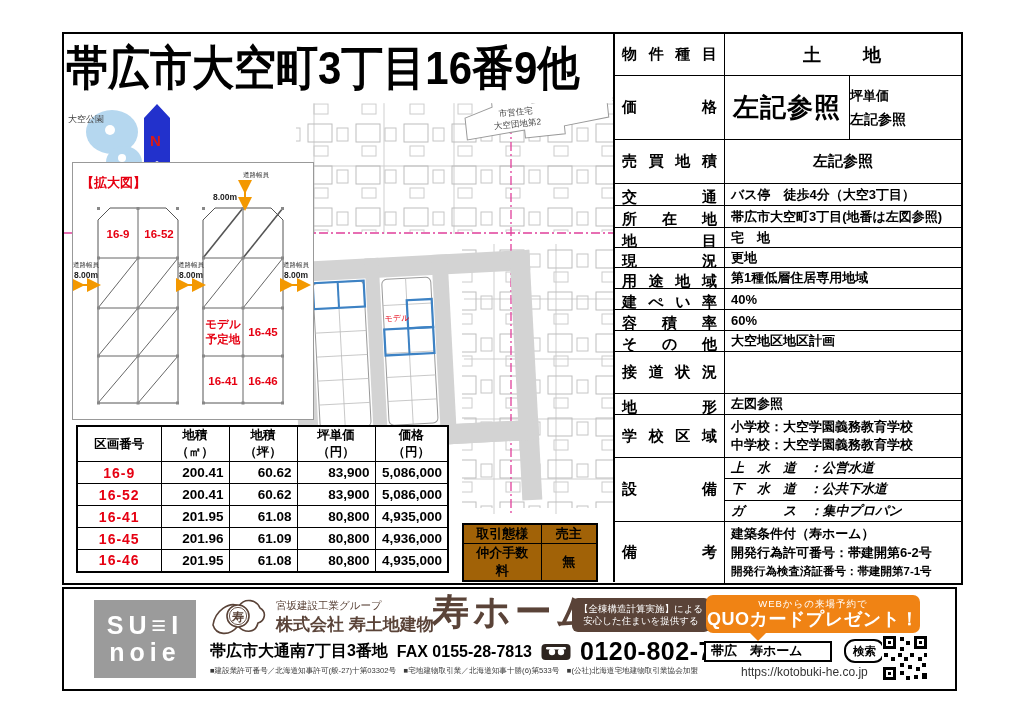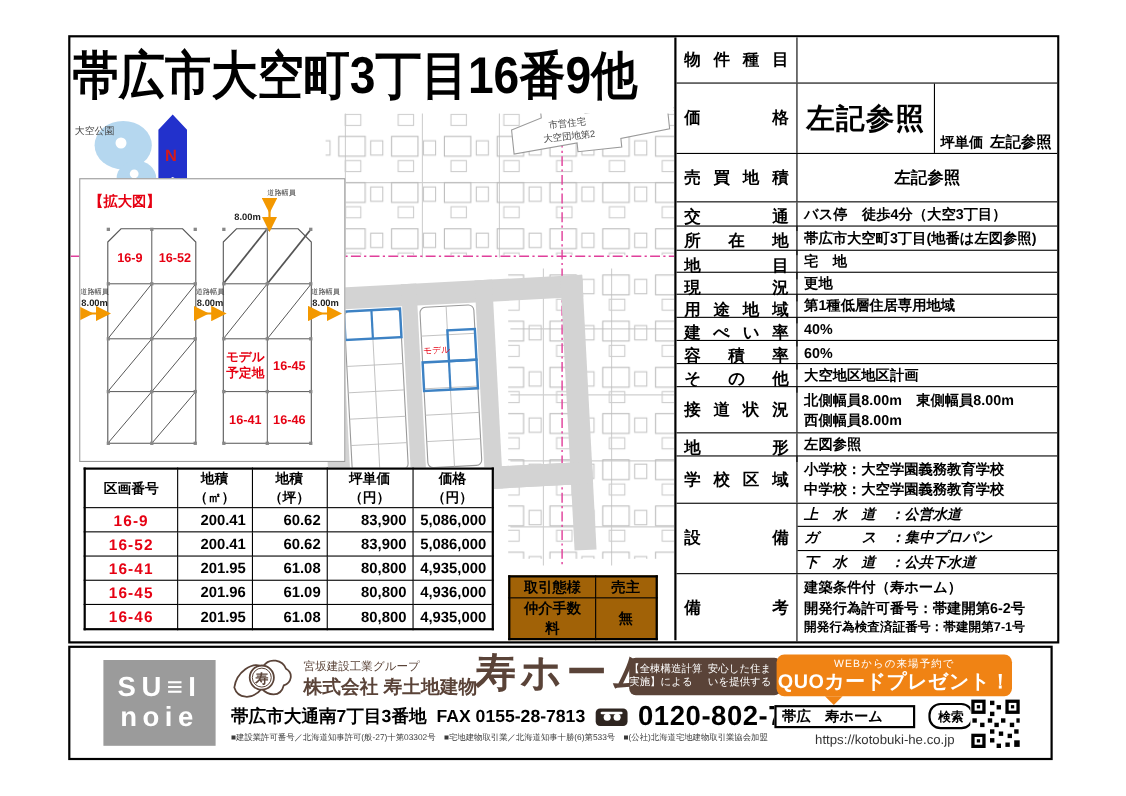--- a/index.html
+++ b/index.html
@@ -30,39 +30,39 @@
   .dlabel{width:110px;border-right:1.5px solid #000;box-sizing:border-box;padding:13px 7px;
           font-weight:bold;font-size:15px;text-align:justify;text-align-last:justify;
           display:flex;flex-direction:column;justify-content:center;}
   .dval{flex:1;padding:1px 6px;font-weight:bold;font-size:13px;display:flex;flex-direction:column;justify-content:center;box-sizing:border-box;}
   .dval.center{align-items:center;}
   .big18{font-size:18px;letter-spacing:2px;}
   .big15{font-size:15px;}
   .dval.nopad{padding:0;}
   .price-split{flex-direction:row;align-items:stretch;}
   .price-main{flex:1;display:flex;align-items:center;justify-content:center;font-size:26px;font-weight:bold;letter-spacing:1px;}
-  .price-sub{width:112px;border-left:1.5px solid #000;display:flex;flex-direction:row;align-items:flex-end;justify-content:center;gap:6px;box-sizing:border-box;}
+  .price-sub{width:112px;border-left:1.5px solid #000;display:flex;flex-direction:column;align-items:flex-start;justify-content:center;gap:6px;box-sizing:border-box;}
   .price-sub div{font-weight:bold;}
   .psl{font-size:13px;} .psv{font-size:14px;}
   .util-row{border-bottom:1px solid #000;flex:1;display:flex;align-items:center;padding-left:6px;}
   .util-row:last-child{border-bottom:none;}
   .rem-line{line-height:1.45;}
   .rem-small{font-size:11.5px;}
   
   .footer-box{position:absolute;left:62px;top:587px;width:895px;height:104px;border:2.5px solid #000;box-sizing:border-box;background:#fff;}
   .suei{position:absolute;left:30px;top:11px;width:102px;height:78px;background:#9b9b9b;color:#fff;
         display:flex;flex-direction:column;align-items:center;justify-content:center;font-weight:bold;}
   .suei div{font-size:25px;letter-spacing:5px;line-height:1.1;}
   .hok-logo{position:absolute;left:143px;top:6px;}
   .grp{position:absolute;left:212px;top:10px;color:#5a4338;font-size:10.5px;}
   .company{position:absolute;left:212px;top:24px;color:#5a4338;font-size:17px;font-weight:bold;}
   .brand{position:absolute;left:368px;top:-2px;color:#5a4338;font-size:37px;font-weight:bold;
          font-family:"Liberation Serif","DejaVu Serif",serif;letter-spacing:4px;}
   .badge{position:absolute;left:508px;top:9px;width:138px;height:34px;background:#5a4338;border-radius:6px;
-         color:#fff;display:flex;flex-direction:row;align-items:center;line-height:1.25;}
+         color:#fff;display:flex;flex-direction:column;align-items:center;justify-content:center;line-height:1.25;}
   .badge .b1{font-size:9.5px;} .badge .b2{font-size:9.5px;}
   .addr-line{position:absolute;left:146px;top:48px;display:flex;align-items:center;gap:9px;white-space:nowrap;}
   .addr{font-size:16px;font-weight:bold;} .fax{font-size:16px;font-weight:bold;}
   .freedial{display:inline-flex;align-items:center;}
   .phone{font-size:25px;font-weight:bold;letter-spacing:0.5px;}
   .licenses{position:absolute;left:146px;top:77px;font-size:7.6px;color:#3a3a3a;white-space:nowrap;}
   .bubble{position:absolute;left:642px;top:6px;width:214px;height:38px;background:#f08314;border-radius:7px;color:#fff;
           display:flex;flex-direction:column;align-items:center;justify-content:center;line-height:1.2;}
   .bubble:after{content:"";position:absolute;left:44px;bottom:-8px;border:8px solid transparent;border-top-color:#f08314;border-bottom:none;}
   .bubble .q1{font-size:9.5px;letter-spacing:1px;} .bubble .q2{font-size:18px;font-weight:bold;letter-spacing:0.5px;}
@@ -333,20 +333,21 @@
       <tr>
         <td class="dl">仲介手数料</td>
         <td class="dv">無</td>
       </tr>
     </tbody>
       </table>
 
     <div class="details">
       <div class="drow" style="height:42px">
         <div class="dlabel">物 件 種 目</div>
+        <div class="dval center big18">土　　地</div>
       </div>
       <div class="drow" style="height:64px">
         <div class="dlabel">価 格</div>
         <div class="dval nopad price-split">
           <div class="price-main">左記参照</div>
           <div class="price-sub">
             <div class="psl">坪単価</div>
             <div class="psv">左記参照</div>
           </div>
         </div>
@@ -382,42 +383,38 @@
       <div class="drow" style="height:21px">
         <div class="dlabel">容 積 率</div>
         <div class="dval">60%</div>
       </div>
       <div class="drow" style="height:21px">
         <div class="dlabel">そ の 他</div>
         <div class="dval">大空地区地区計画</div>
       </div>
       <div class="drow" style="height:42px">
         <div class="dlabel">接 道 状 況</div>
-        <div class="dval">
-          <div>北側幅員8.00m　東側幅員8.00m</div>
-          <div>西側幅員8.00m</div>
-        </div>
       </div>
       <div class="drow" style="height:21px">
         <div class="dlabel">地 形</div>
         <div class="dval">左図参照</div>
       </div>
       <div class="drow" style="height:43px">
         <div class="dlabel">学 校 区 域</div>
         <div class="dval">
           <div>小学校：大空学園義務教育学校</div>
           <div>中学校：大空学園義務教育学校</div>
         </div>
       </div>
       <div class="drow" style="height:64px">
         <div class="dlabel">設 備</div>
         <div class="dval nopad" style="flex-direction:column;align-items:stretch;font-style:italic;">
           <div class="util-row">上　水　道　：公営水道</div>
+          <div class="util-row">下　水　道　：公共下水道</div>
           <div class="util-row">ガ　　　ス　：集中プロパン</div>
-          <div class="util-row">下　水　道　：公共下水道</div>
         </div>
       </div>
       <div class="drow" style="height:61px">
         <div class="dlabel">備 考</div>
         <div class="dval" style="justify-content:flex-start;padding-top:3px;">
           <div class="rem-line">建築条件付（寿ホーム）</div>
           <div class="rem-line">開発行為許可番号：帯建開第6-2号</div>
           <div class="rem-line rem-small">開発行為検査済証番号：帯建開第7-1号</div>
         </div>
       </div>

